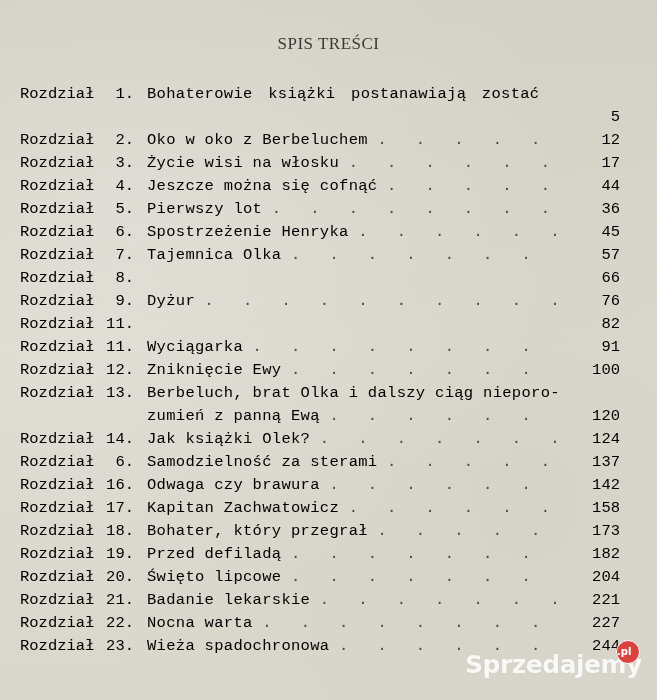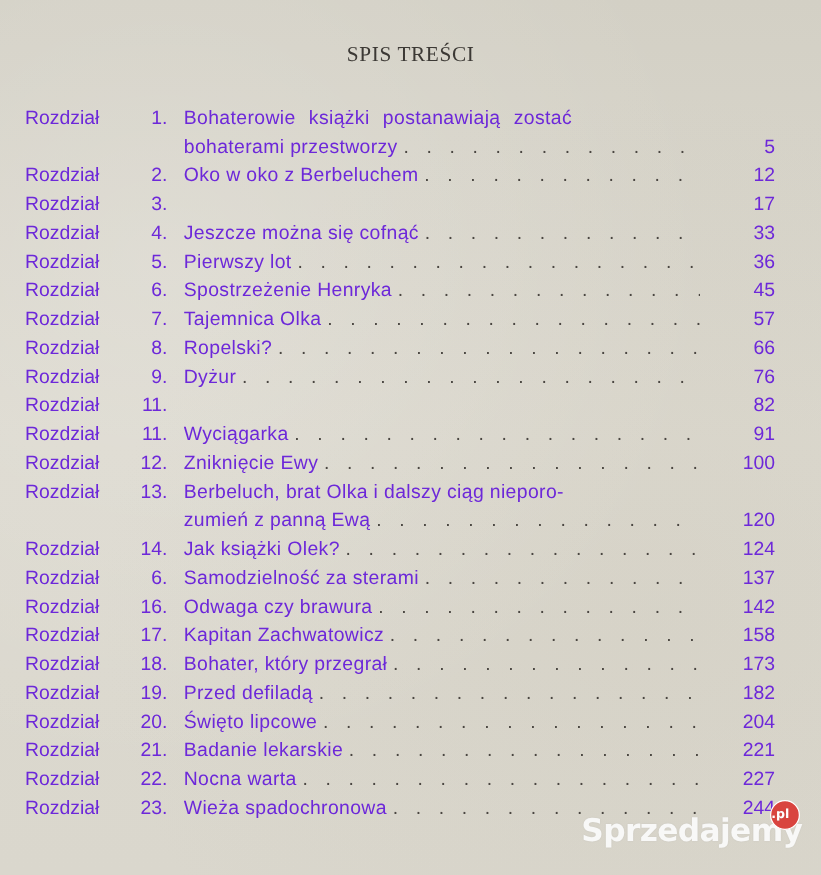--- a/index.html
+++ b/index.html
@@ -36,24 +36,24 @@
     }
     .toc {
       position: absolute;
       top: 83px;
       left: 20px;
       width: 600px;
     }
     .row {
       position: relative;
       height: 23px;
-      font-family: Liberation Sans, sans-serif;
+      font-family: Liberation Mono, monospace;
       font-size: 15.5px;
       line-height: 23px;
-      color: #6d28d9;
+      color: #000000;
       white-space: nowrap;
     }
     .row .rlabel {
       position: absolute;
       left: 0;
       width: 78px;
     }
     .row .num {
       position: absolute;
       left: 80px;
@@ -115,40 +115,40 @@
   <div class="title">SPIS TREŚCI</div>
 
   <div class="toc">
 
     <div class="row">
       <span class="rlabel">Rozdział</span>
       <span class="num">1.</span>
       <span class="ttl" style="word-spacing:6px;">Bohaterowie książki postanawiają zostać</span>
     </div>
     <div class="row cont">
-      <span class="ttl dots">bohaterami przestworzy</span>
       <span class="pg">5</span>
     </div>
 
     <div class="row">
       <span class="rlabel">Rozdział</span>
       <span class="num">2.</span>
       <span class="ttl dots">Oko w oko z Berbeluchem</span>
       <span class="pg">12</span>
     </div>
     <div class="row">
       <span class="rlabel">Rozdział</span>
       <span class="num">3.</span>
+      <span class="ttl dots">Życie wisi na włosku</span>
       <span class="pg">17</span>
     </div>
     <div class="row">
       <span class="rlabel">Rozdział</span>
       <span class="num">4.</span>
       <span class="ttl dots">Jeszcze można się cofnąć</span>
-      <span class="pg">33</span>
+      <span class="pg">44</span>
     </div>
     <div class="row">
       <span class="rlabel">Rozdział</span>
       <span class="num">5.</span>
       <span class="ttl dots">Pierwszy lot</span>
       <span class="pg">36</span>
     </div>
     <div class="row">
       <span class="rlabel">Rozdział</span>
       <span class="num">6.</span>
@@ -157,21 +157,20 @@
     </div>
     <div class="row">
       <span class="rlabel">Rozdział</span>
       <span class="num">7.</span>
       <span class="ttl dots">Tajemnica Olka</span>
       <span class="pg">57</span>
     </div>
     <div class="row">
       <span class="rlabel">Rozdział</span>
       <span class="num">8.</span>
-      <span class="ttl dots">Ropelski?</span>
       <span class="pg">66</span>
     </div>
     <div class="row">
       <span class="rlabel">Rozdział</span>
       <span class="num">9.</span>
       <span class="ttl dots">Dyżur</span>
       <span class="pg">76</span>
     </div>
     <div class="row">
       <span class="rlabel">Rozdział</span>

